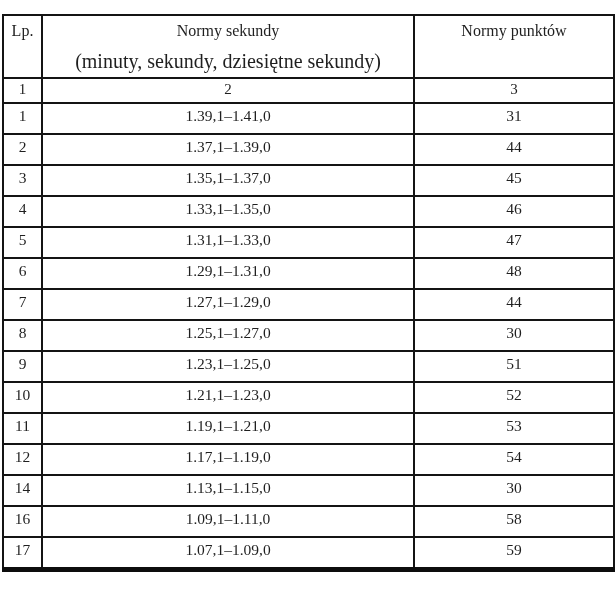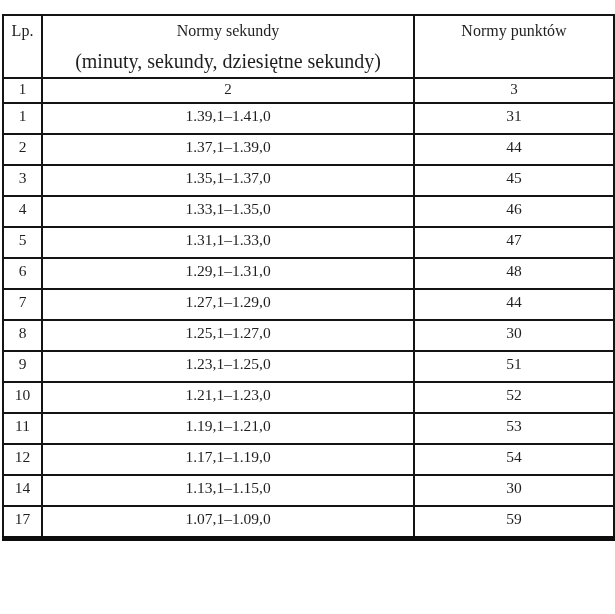--- a/index.html
+++ b/index.html
@@ -142,19 +142,24 @@
           <td>12</td>
           <td>1.17,1–1.19,0</td>
           <td>54</td>
         </tr>
         <tr>
           <td>14</td>
           <td>1.13,1–1.15,0</td>
           <td>30</td>
         </tr>
         <tr>
+          <td>16</td>
+          <td>1.09,1–1.11,0</td>
+          <td>58</td>
+        </tr>
+        <tr>
           <td>17</td>
           <td>1.07,1–1.09,0</td>
           <td>59</td>
         </tr>
       </tbody>
   </table>
 </div>
 
 </body></html>

